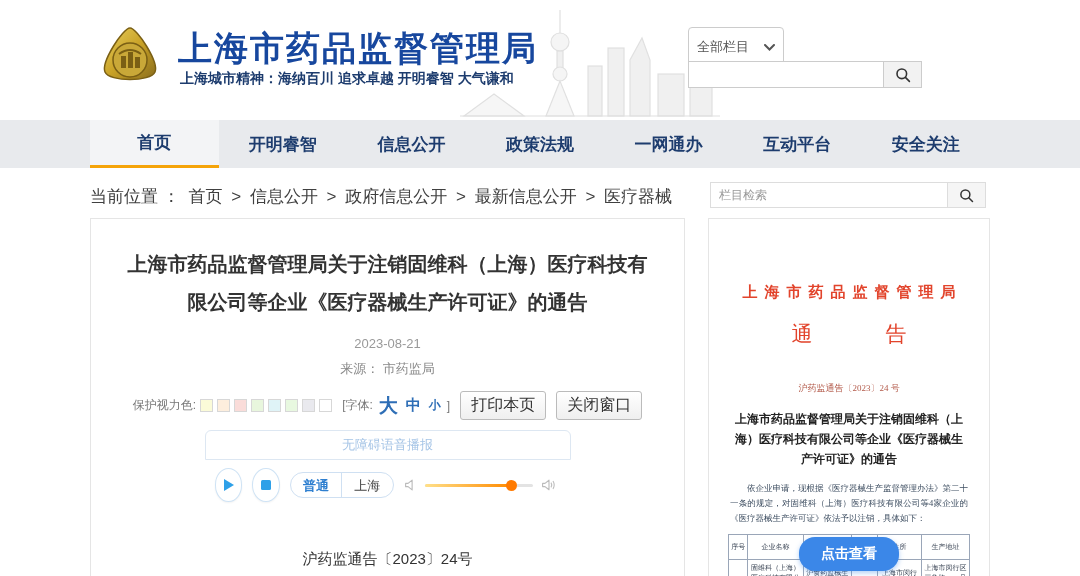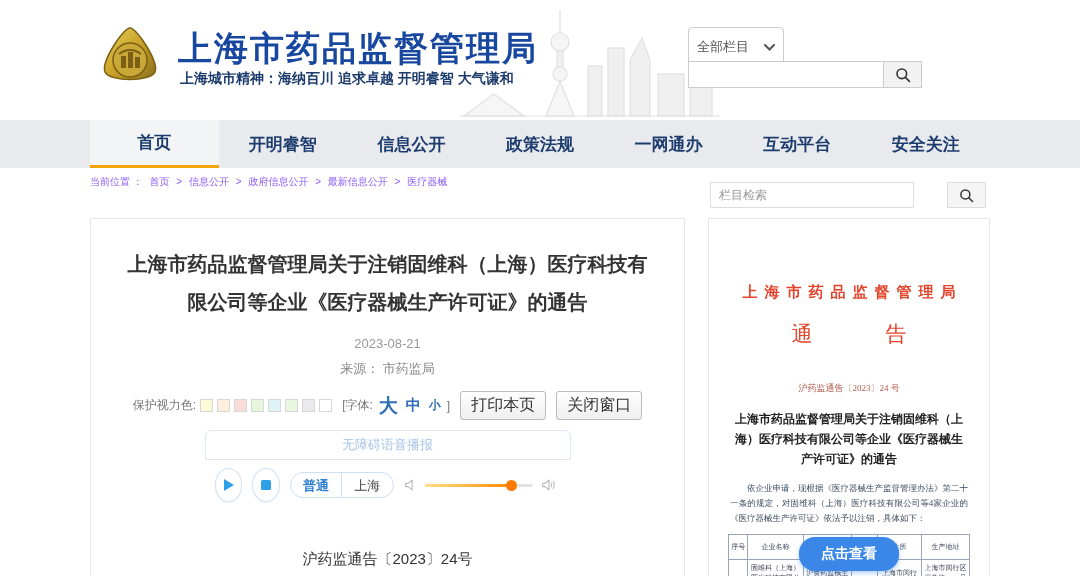--- a/index.html
+++ b/index.html
@@ -24,26 +24,26 @@
     background:#f2f2f2; display:flex; align-items:center; justify-content:center; cursor:pointer; }
 
   
   .nav { position:absolute; left:0; top:120px; width:1080px; height:48px; background:#e8eaed; }
   .nav-inner { position:absolute; left:90px; width:900px; height:48px; display:flex; }
   .nav-item { flex:1; display:flex; align-items:center; justify-content:center; font-size:17px;
     font-weight:bold; color:#1d3c6e; cursor:pointer; position:relative; }
   .nav-item.active { background:#f3f4f6; border-bottom:3px solid #f5a40a; }
 
   
-  .crumbs { position:absolute; left:90px; top:175px; font-size:10px; color:#8b5cf6; }
+  .crumbs { position:absolute; left:90px; top:185px; font-size:17px; color:#404040; }
   .crumbs span { margin-right:4px; }
   .crumb-link { cursor:pointer; }
 
   
-  .side-search-input { position:absolute; left:710px; top:182px; width:204px; height:26px;
+  .side-search-input { position:absolute; left:710px; top:182px; width:238px; height:26px;
     border:1px solid #ddd; font-size:12px; padding:0 8px; color:#333; }
   .side-search-input::placeholder { color:#999; }
   .side-search-btn { position:absolute; left:947px; top:182px; width:39px; height:26px;
     border:1px solid #ddd; background:#f5f5f5; display:flex; align-items:center; justify-content:center; cursor:pointer; }
 
   
   .article-box { position:absolute; left:90px; top:218px; width:595px; height:600px;
     border:1px solid #e5e5e5; background:#fff; text-align:center; }
   .art-title { margin:26px 34px 0; font-size:20px; line-height:38px; font-weight:bold; color:#333; }
   .art-date { margin-top:15px; font-size:13px; color:#999; }

